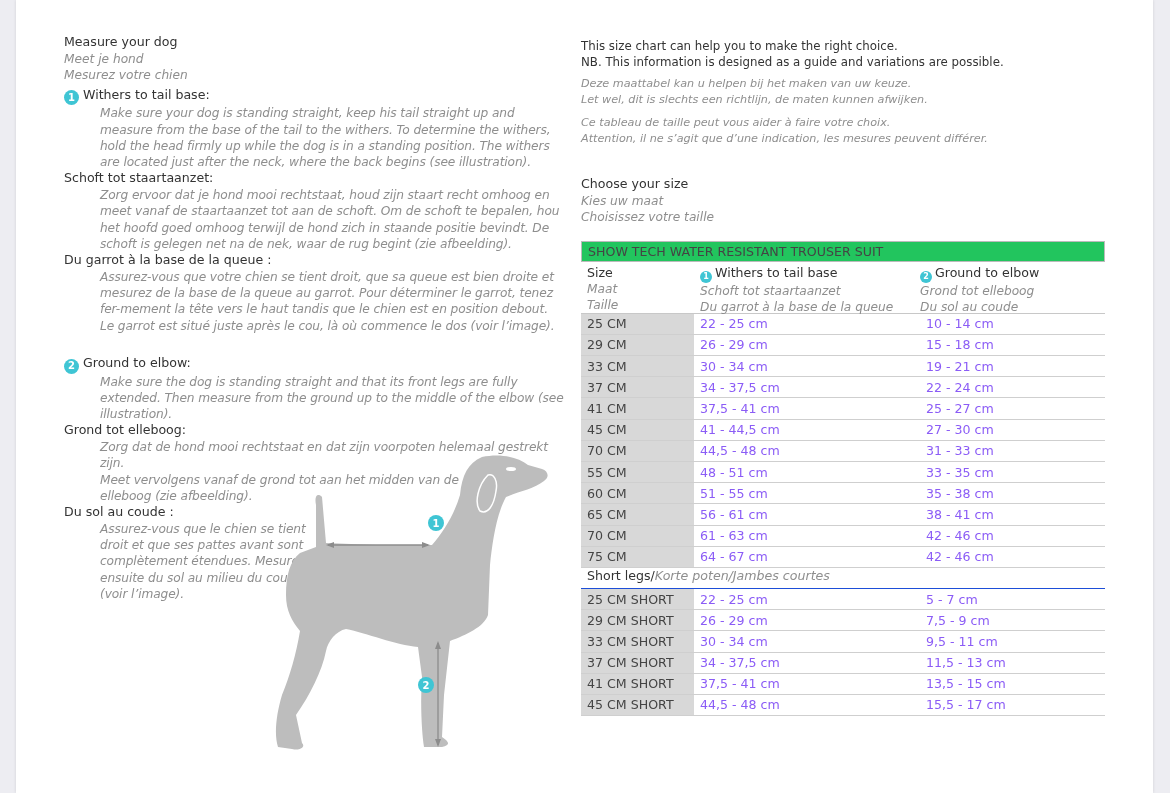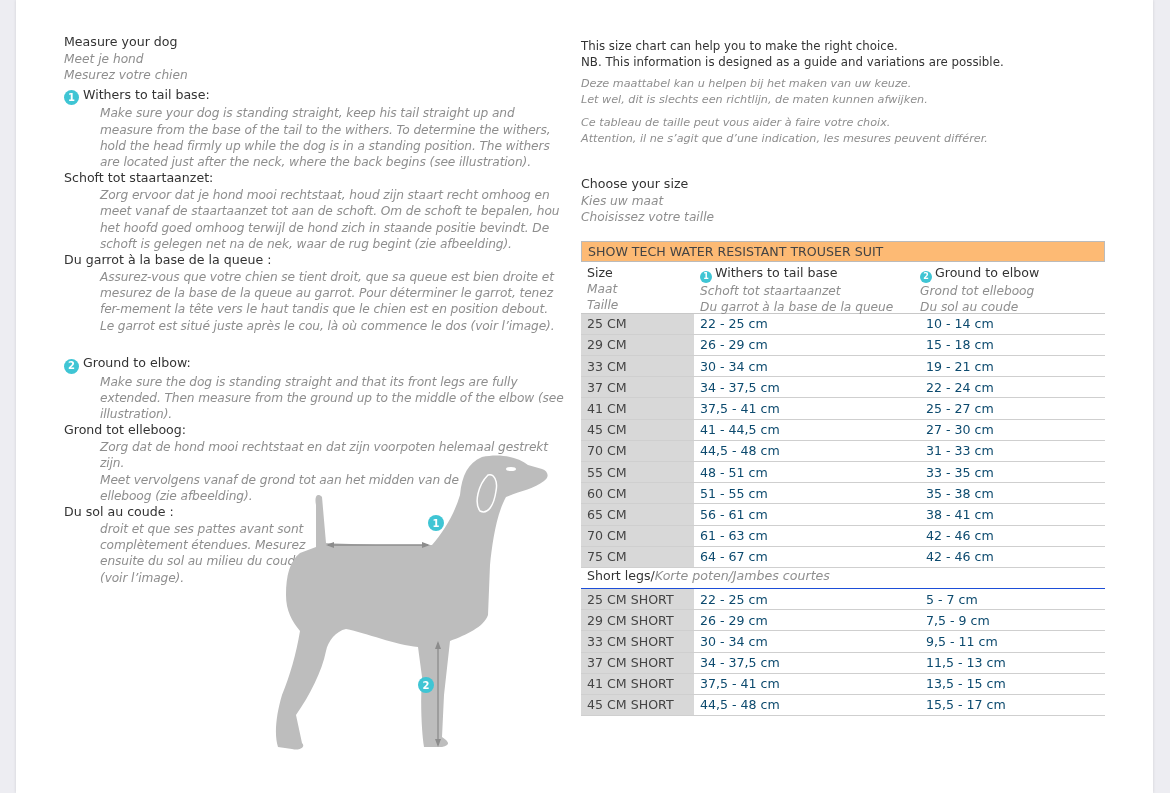--- a/index.html
+++ b/index.html
@@ -27,35 +27,35 @@
     display: inline-flex; align-items: center; justify-content: center;
     width: 15px; height: 15px; border-radius: 50%;
     background: #3fc5d4; color: #fff; font-size: 10px; font-weight: bold;
     font-style: normal; vertical-align: -2px; margin-right: 4px;
   }
   .badge.sm { width: 12px; height: 12px; font-size: 8px; margin-right: 3px; }
 
   
   .tbl { margin-top: 0; width: 524px; border-collapse: collapse; }
   .tbl-title {
-    background: #fdba74; color: #444; font-size: 12.6px; height: 21px;
+    background: #22c55e; color: #444; font-size: 12.6px; height: 21px;
     border: 1px solid #bbb; padding: 8px 6px; display: flex; align-items: center;
     box-sizing: border-box;
   }
   .thead { display: flex; padding-top: 3px; border-bottom: 1px solid #c8c8c8; height: 52px; box-sizing: border-box; }
   .th { box-sizing: border-box; }
   .th .main { color: #333; font-size: 12.6px; line-height: 16px; }
   .th .alt { color: #8e8e8e; font-style: italic; font-size: 12.2px; line-height: 16px; }
   .c1 { width: 113px; padding-left: 6px; }
   .c2 { width: 220px; padding-left: 6px; }
   .c3 { flex: 1; padding-left: 6px; }
 
   .row { display: flex; height: 21.2px; border-bottom: 1px solid #cfcfcf; box-sizing: border-box; align-items: center; justify-content: flex-end; }
   .row .c1 { background: #d8d8d8; height: 100%; display: flex; align-items: center; color: #444; font-size: 12.6px; box-sizing: border-box; }
-  .row .c2, .row .c3 { color: #0c4a6e; font-size: 12.6px; }
+  .row .c2, .row .c3 { color: #8b5cf6; font-size: 12.6px; }
   .sect { height: 21px; border-bottom: 1px solid #1d4ed8; display: flex; align-items: flex-start; padding-left: 6px; font-size: 12.6px; box-sizing: border-box; }
   .sect .s1 { color: #333; }
   .sect .s2 { color: #8e8e8e; font-style: italic; }
 
   
   .dog { position: absolute; left: 240px; top: 445px; width: 320px; height: 310px; }
 </style>
 </head>
 <body>
 
@@ -75,20 +75,21 @@
     <div class="para">Assurez-vous que votre chien se tient droit, que sa queue est bien droite et mesurez de la base de la queue au garrot. Pour déterminer le garrot, tenez fer-mement la tête vers le haut tandis que le chien est en position debout. Le garrot est situé juste après le cou, là où commence le dos (voir l’image).</div>
 
     <div style="height:21px"></div>
     <div class="h"><span class="badge">2</span><span>Ground to elbow:</span></div>
     <div class="para">Make sure the dog is standing straight and that its front legs are fully extended. Then measure from the ground up to the middle of the elbow (see illustration).</div>
     <div class="h">Grond tot elleboog:</div>
     <div class="para">Zorg dat de hond mooi rechtstaat en dat zijn voorpoten helemaal gestrekt zijn.</div>
     <div class="para">Meet vervolgens vanaf de grond tot aan het midden van de</div>
     <div class="para">elleboog (zie afbeelding).</div>
     <div class="h">Du sol au coude :</div>
+    <div class="para">Assurez-vous que le chien se tient</div>
     <div class="para">droit et que ses pattes avant sont</div>
     <div class="para">complètement étendues. Mesurez</div>
     <div class="para">ensuite du sol au milieu du coude</div>
     <div class="para">(voir l’image).</div>
   </div>
 
   <div class="dog">
     <svg width="320" height="310" viewBox="0 0 320 310">
       <path fill="#bdbdbd" d="
         M 60 60 C 58 50 62 48 66 52 L 70 98

